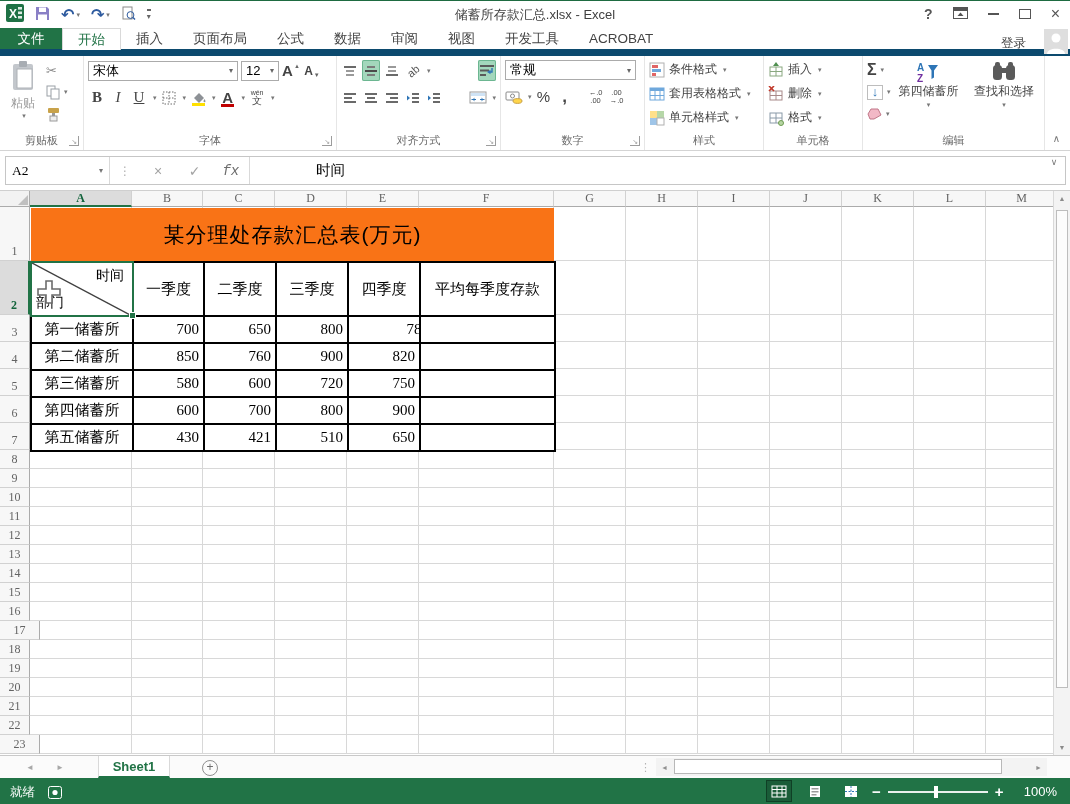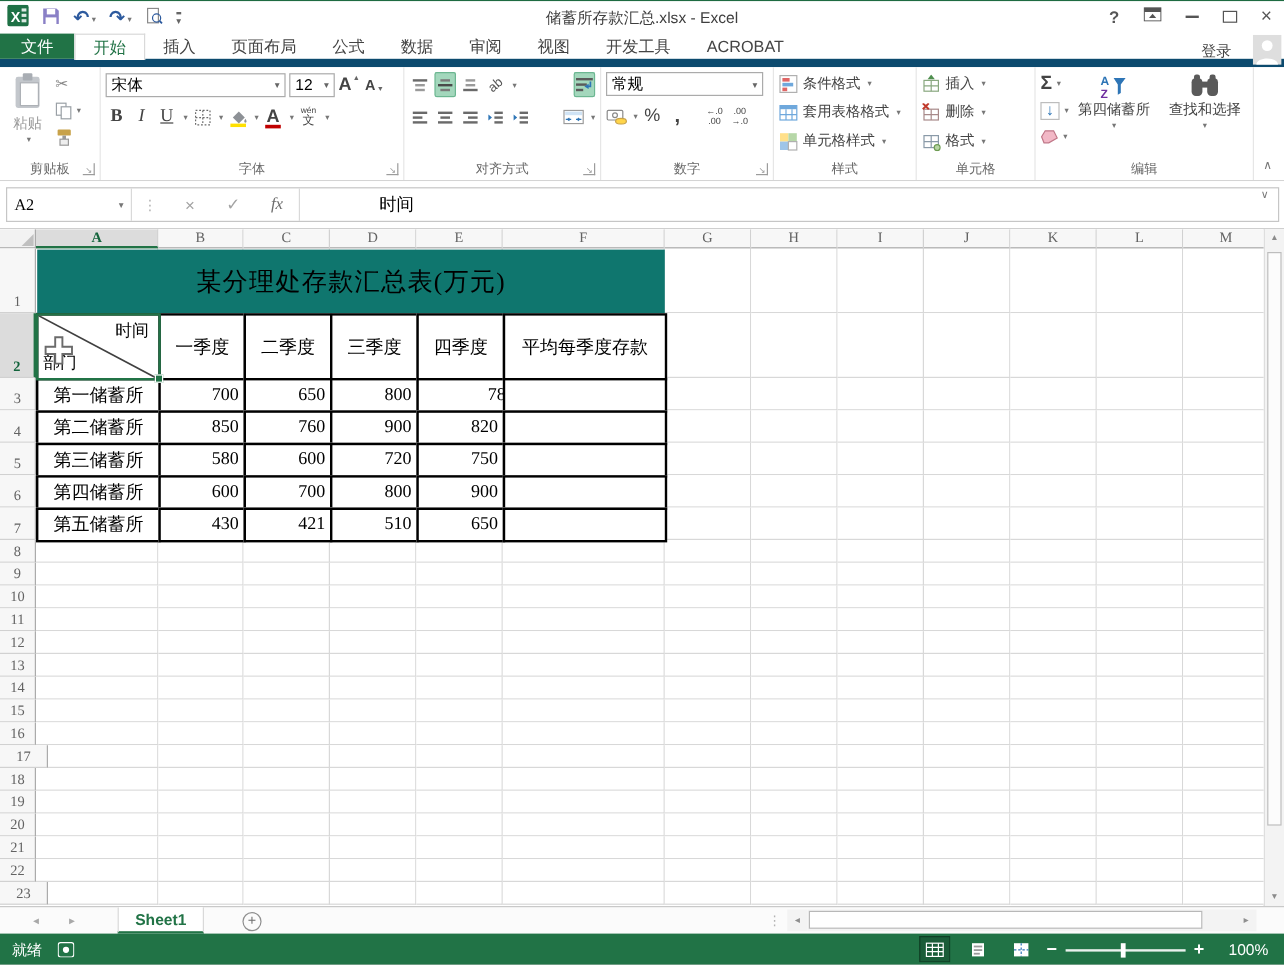--- a/index.html
+++ b/index.html
@@ -65,39 +65,39 @@
 
   
   .fbar{position:absolute;left:0;top:150px;width:100%;height:40px;background:#fff;border-bottom:1px solid #cfcfcf;box-sizing:border-box;display:flex;align-items:center;}
   .fbox{flex:1;display:flex;align-items:stretch;height:27px;border:1px solid #c6c6c6;background:#fff;margin:0 4px 0 5px;}
   .namebox{width:104px;border-right:1px solid #d9d9d9;display:flex;align-items:center;padding:0 6px;font-size:13.5px;box-sizing:border-box;}
   .namebox .nval{font-family:"Liberation Serif",serif;}
   .namebox .cdd{margin-left:auto;font-size:8px;color:#777;}
   .fbtns{width:140px;display:flex;align-items:center;border-right:1px solid #d9d9d9;box-sizing:border-box;}
   .fdots{color:#b3b3b3;font-size:12px;padding:0 9px;}
   .fbtn{flex:1;text-align:center;color:#a3a3a3;font-size:14px;}
-  .fx{color:#6e6e6e;font-family:Liberation Serif, serif;font-size:14px;font-style:italic;}
+  .fx{color:#6e6e6e;font-family:Liberation Mono, monospace;font-size:14px;font-style:italic;}
   .finput{flex:1;display:flex;align-items:center;padding-left:66px;font-family:"Liberation Serif",serif;font-size:14.5px;color:#000;}
   .fexpand{width:22px;text-align:center;color:#777;font-size:9px;}
 
   
   .gridwrap{position:absolute;left:0;top:190px;width:1070px;height:564px;}
   #grid{position:absolute;left:0;top:0;width:1053px;height:564px;overflow:hidden;background:#fff;}
   #grid > div{position:absolute;box-sizing:border-box;}
   .gcell{background:#fff;border-right:1px solid #d8d8d8;border-bottom:1px solid #d8d8d8;z-index:1;}
   .chdr{background:#f7f7f7;border-right:1px solid #d1d1d1;border-bottom:1px solid #ababab;z-index:4;
         display:flex;align-items:center;justify-content:center;font-family:"Liberation Serif",serif;font-size:12px;color:#636363;}
   .chdr.sel{background:#dcdcdc;color:#13643c;font-weight:bold;border-bottom:2px solid #217346;}
   .rhdr{background:#f7f7f7;border-bottom:1px solid #d1d1d1;border-right:1px solid #ababab;z-index:4;
         display:flex;align-items:flex-end;justify-content:center;padding-bottom:1px;font-family:"Liberation Serif",serif;font-size:12px;color:#636363;}
   .rhdr.sel{background:#dcdcdc;color:#13643c;font-weight:bold;border-right:2px solid #217346;}
   .corner{background:#f2f2f2;border-right:1px solid #ababab;border-bottom:1px solid #ababab;z-index:4;}
   .tri{position:absolute;right:1px;bottom:1px;width:0;height:0;border-left:10px solid transparent;border-bottom:10px solid #c0c0c0;}
-  .mtitle{background:#0f766e;z-index:2;display:flex;align-items:center;justify-content:center;
-          font-family:Liberation Serif, serif;font-size:21px;color:#000;letter-spacing:1px;}
+  .mtitle{background:#f97316;z-index:2;display:flex;align-items:center;justify-content:center;
+          font-family:Liberation Sans, sans-serif;font-size:21px;color:#000;letter-spacing:1px;}
   .tcell{background:#fff;border:2px solid #000;z-index:3;display:flex;align-items:center;justify-content:center;
          font-family:"Liberation Serif",serif;font-size:15px;color:#000;}
   .tnum{justify-content:flex-end;padding-right:4px;}
   .cn-tr{position:absolute;top:4px;right:8px;font-size:14px;}
   .cn-bl{position:absolute;bottom:3px;left:4px;font-size:14px;}
   .selbox{border:2px solid #217346;background:transparent;z-index:5;pointer-events:none;}
   .fillhandle{background:#217346;border:1px solid #fff;z-index:6;}
   .cellcursor{z-index:7;pointer-events:none;}
   .vscroll{position:absolute;left:1053px;top:0;width:17px;height:564px;background:#f3f3f3;border-left:1px solid #d9d9d9;box-sizing:border-box;}
   .varr{position:absolute;left:0;width:16px;text-align:center;color:#8b8b8b;font-size:7px;}

